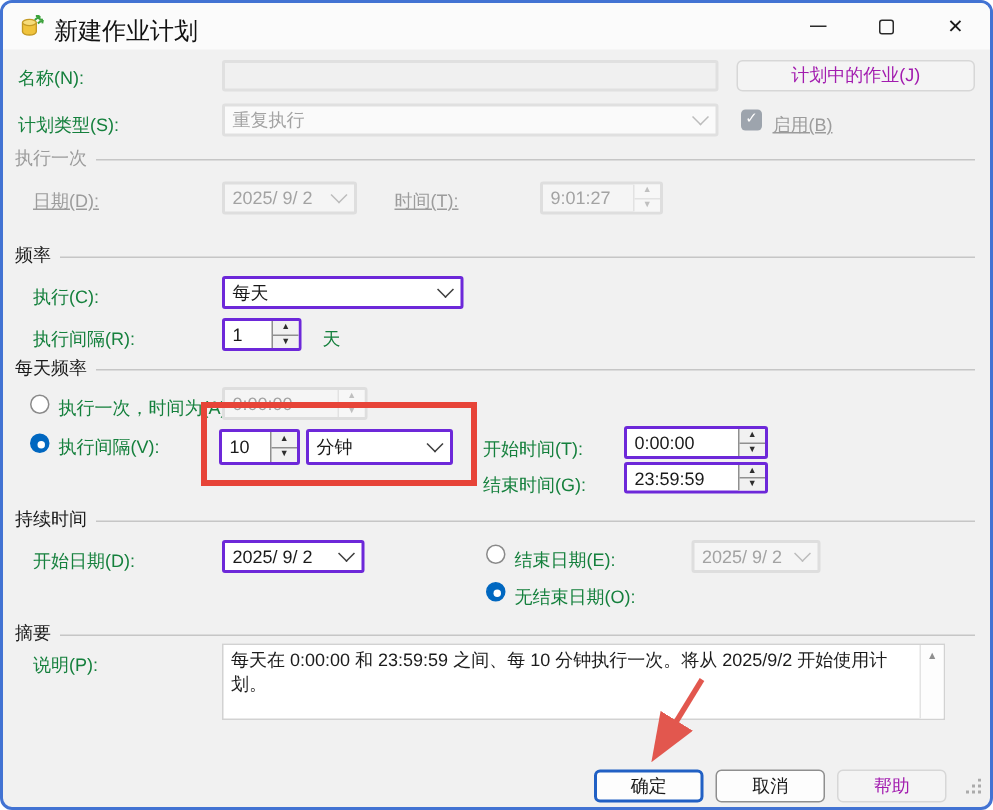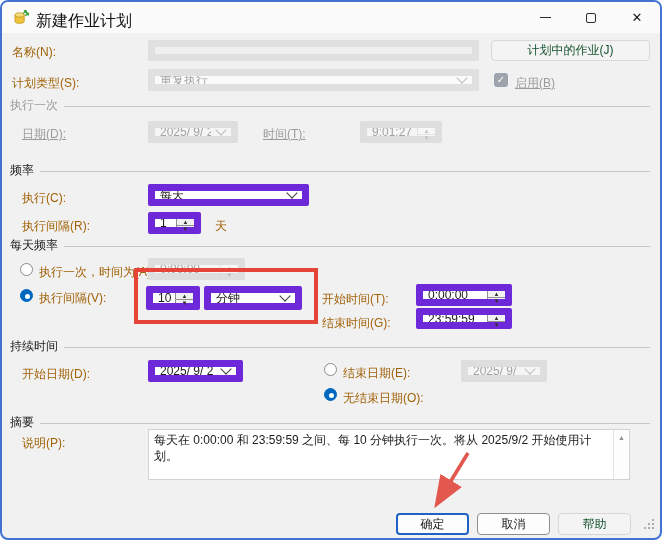--- a/index.html
+++ b/index.html
@@ -11,28 +11,28 @@
   
   #titlebar{position:absolute;left:0;top:0;right:0;height:31px;background:#fbfbfb;}
   #titlebar .title{position:absolute;left:34px;top:9px;font-size:16px;color:#111;white-space:nowrap;}
   #app-icon{position:absolute;left:11px;top:7px;}
   .wbtn{position:absolute;top:0;width:46px;height:31px;display:flex;align-items:center;justify-content:center;}
   .wbtn.min{right:92px}.wbtn.max{right:46px}.wbtn.cls{right:0}
   .min-glyph{width:11px;height:1.5px;background:#2b2b2b;}
   .max-glyph{width:10px;height:10px;border:1.2px solid #2b2b2b;border-radius:2px;box-sizing:border-box;}
   .cls-glyph{font-size:13px;color:#1a1a1a;line-height:1;}
   
-  .lbl{position:absolute;white-space:nowrap;color:#a16207;}
+  .lbl{position:absolute;white-space:nowrap;color:#15803d;}
   .lbl.dis{color:#9c9c9c;text-decoration:underline;}
   .group-hd{position:absolute;left:8px;right:10px;display:flex;align-items:center;height:14px;}
   .group-hd .t{margin-right:6px;white-space:nowrap;font-family:Liberation Mono, monospace;}
   .group-hd .line{flex:1;height:1px;background:#c6c6c6;margin-top:2px;}
   .group-hd.dis .t{color:#9c9c9c;}
   
-  .fld{position:absolute;box-sizing:border-box;background:#fff;border:7px solid #6d28d9;border-radius:2px;
+  .fld{position:absolute;box-sizing:border-box;background:#fff;border:2px solid #6d28d9;border-radius:2px;
        display:flex;align-items:stretch;font-size:12px;}
   .fld .v{flex:1;display:flex;align-items:center;padding:0 5px;white-space:nowrap;overflow:hidden;}
   .fld.dis{background:#f5f5f5;border-color:#dedede;color:#a3a3a3;}
   .chevwrap{width:20px;display:flex;align-items:center;justify-content:center;}
   .chev{width:7px;height:7px;border-right:1.4px solid #3c3c3c;border-bottom:1.4px solid #3c3c3c;
         transform:rotate(45deg);margin-top:-4px;}
   .fld.dis .chev{border-color:#bcbcbc;}
   .spincol{width:17px;display:flex;flex-direction:column;border-left:1px solid #8f8f8f;background:#f1f1f1;}
   .fld.dis .spincol{border-left-color:#e2e2e2;background:#f7f7f7;}
   .sb{flex:1;display:flex;align-items:center;justify-content:center;font-size:6px;color:#2e2e2e;line-height:1;}
@@ -51,21 +51,21 @@
                background:#fff;border:1px solid #d2d2d2;}
   #summary-text{position:absolute;left:0;top:0;right:16px;bottom:0;padding:2px 4px 2px 5px;
                 line-height:16px;color:#1c1c1c;overflow:hidden;}
   #summary-scroll{position:absolute;right:0;top:0;bottom:0;width:16px;border-left:1px solid #e3e3e3;
                   display:flex;justify-content:center;padding-top:4px;box-sizing:border-box;background:#fdfdfd;}
   #summary-scroll .up{font-size:7px;color:#8f8f8f;line-height:1;}
   
   .btn{position:absolute;width:73px;height:22px;box-sizing:border-box;background:#fdfdfd;
        border:1px solid #8f8f8f;border-radius:4px;display:flex;align-items:center;justify-content:center;}
   .btn.primary{border:2px solid #2160c4;}
-  .btn.dis{color:#14532d;border-color:#d7d7d7;background:#f4f4f4;}
+  .btn.dis{color:#a21caf;border-color:#d7d7d7;background:#f4f4f4;}
   
   #highlight-box{position:absolute;left:132px;top:266px;width:184px;height:56px;box-sizing:border-box;
                  border:4px solid #e74438;z-index:50;}
   #arrow-svg{position:absolute;left:418px;top:442px;z-index:50;}
   #resize-grip{position:absolute;right:5px;bottom:5px;}
 </style>
 </head>
 <body>
 
 <div id="window">

